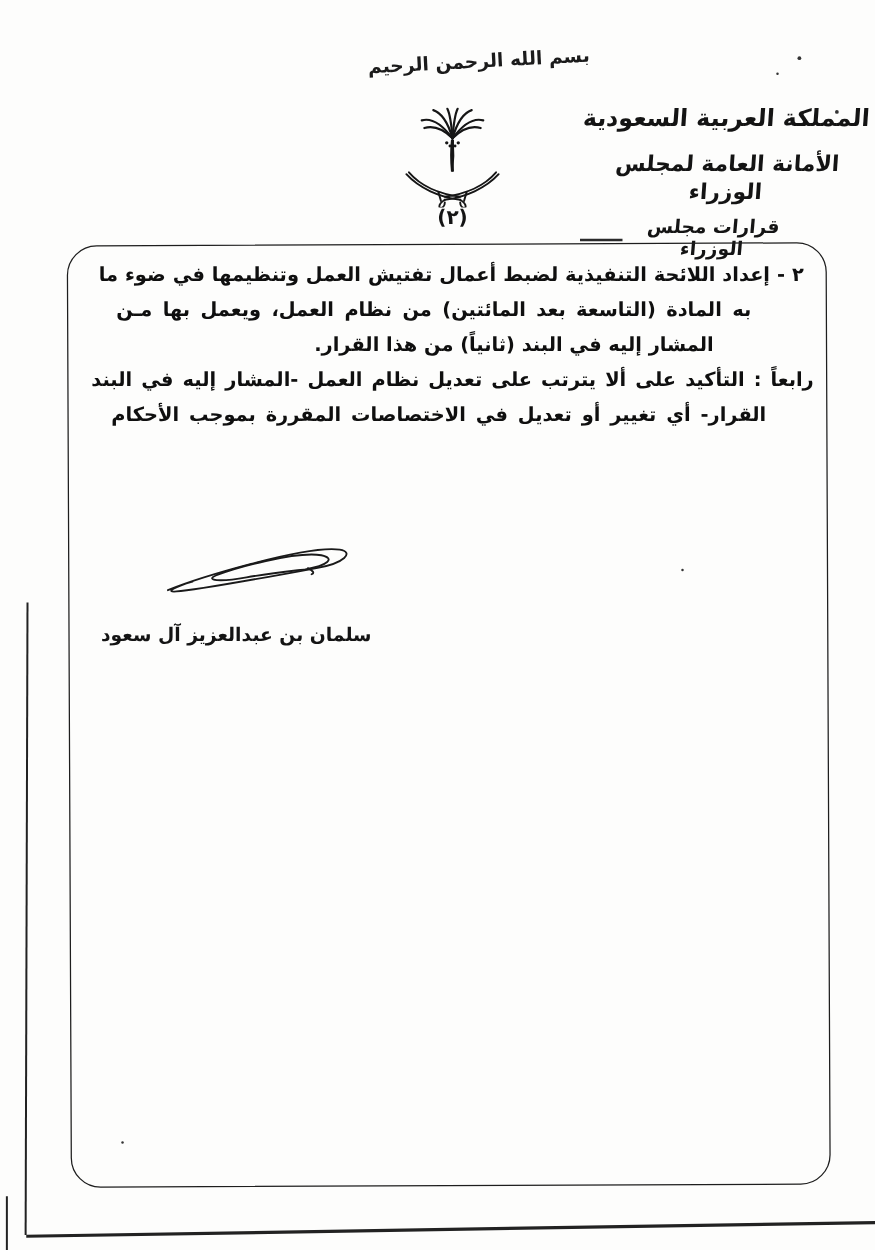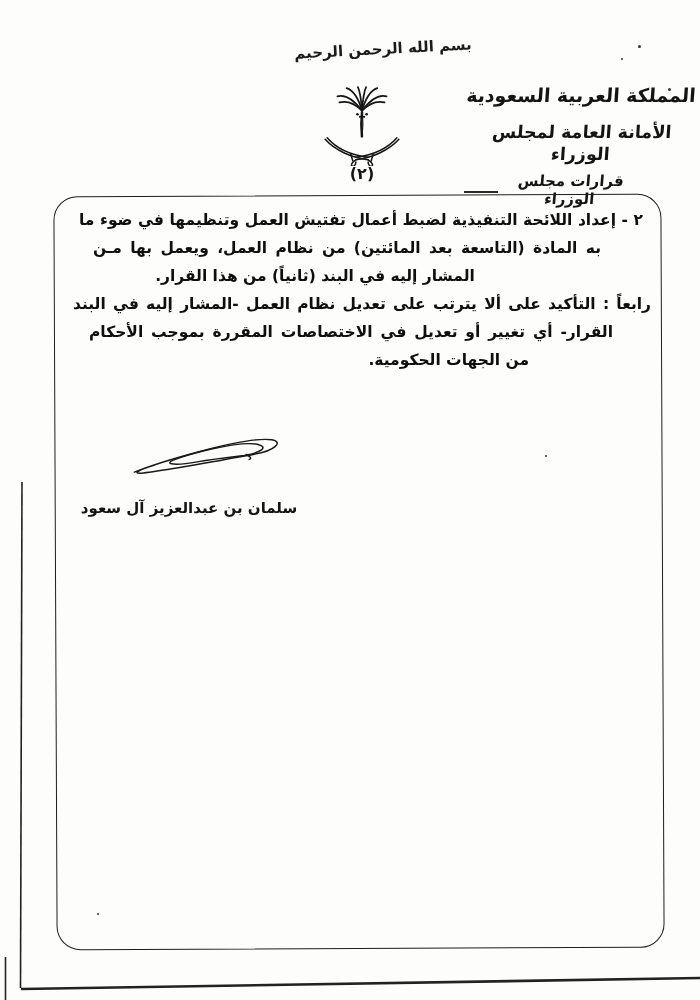--- a/index.html
+++ b/index.html
@@ -38,21 +38,21 @@
   }
   
   .bodytext{
     left:59px;top:206px;width:600px;direction:rtl;
     font-size:15.5px;font-weight:bold;line-height:28px;color:#0f0f0f;
   }
   .bline{white-space:nowrap;}
   .j{text-align:justify;text-align-last:justify;white-space:normal;overflow:hidden;height:28px;}
   .l0{padding-right:16px;padding-left:20px;}
   .l1{padding-right:58px;padding-left:34px;}
-  .l2{text-align:center;padding-right:88px;}
+  .l2{text-align:right;padding-right:88px;}
   .l3{padding-right:8px;padding-left:14px;}
   .l4{padding-right:46px;padding-left:30px;}
   .l5{text-align:right;padding-right:130px;}
   
   .signature{left:128px;top:427px;width:158px;height:54px;}
   .signer-name{
     left:52px;top:499px;width:220px;text-align:center;direction:rtl;
     font-size:15px;font-weight:bold;margin-left:27px;
   }
   
@@ -110,21 +110,20 @@
 <div class="abs lh-dash"></div>
 
 <div class="abs frame"></div>
 
 <div class="abs bodytext">
   <div class="bline j l0">٢ - إعداد اللائحة التنفيذية لضبط أعمال تفتيش العمل وتنظيمها في ضوء ما قضت</div>
   <div class="bline j l1">به المادة (التاسعة بعد المائتين) من نظام العمل، ويعمل بها مـن تـاريخ النفـاذ</div>
   <div class="bline l2">المشار إليه في البند (ثانياً) من هذا القرار.</div>
   <div class="bline j l3">رابعاً : التأكيد على ألا يترتب على تعديل نظام العمل -المشار إليه في البند (أولاً) من هذا</div>
   <div class="bline j l4">القرار- أي تغيير أو تعديل في الاختصاصات المقررة بموجب الأحكام النظاميـة لأي</div>
-  <div class="bline l5">من الجهات الحكومية.</div>
 </div>
 
 <svg class="abs signature" viewBox="0 0 160 55" fill="none" stroke="#1a1a1a" stroke-width="1.5" stroke-linecap="round">
   <path d="M6,46 C28,37 118,9 146,13 C158,15 150,24 127,28 C94,34 30,46 13,47 C3,48 12,43 26,39"></path>
   <path d="M118,29 C136,26 143,20 131,17.5 C110,14 60,28 45,34 C36,38 48,39.5 70,35.5 C90,32 110,30 118,29"></path>
   <path d="M120,28 C124,30 126,32 123,33"></path>
 </svg>
 
 <div class="abs signer-name">سلمان بن عبدالعزيز آل سعود</div>
 

